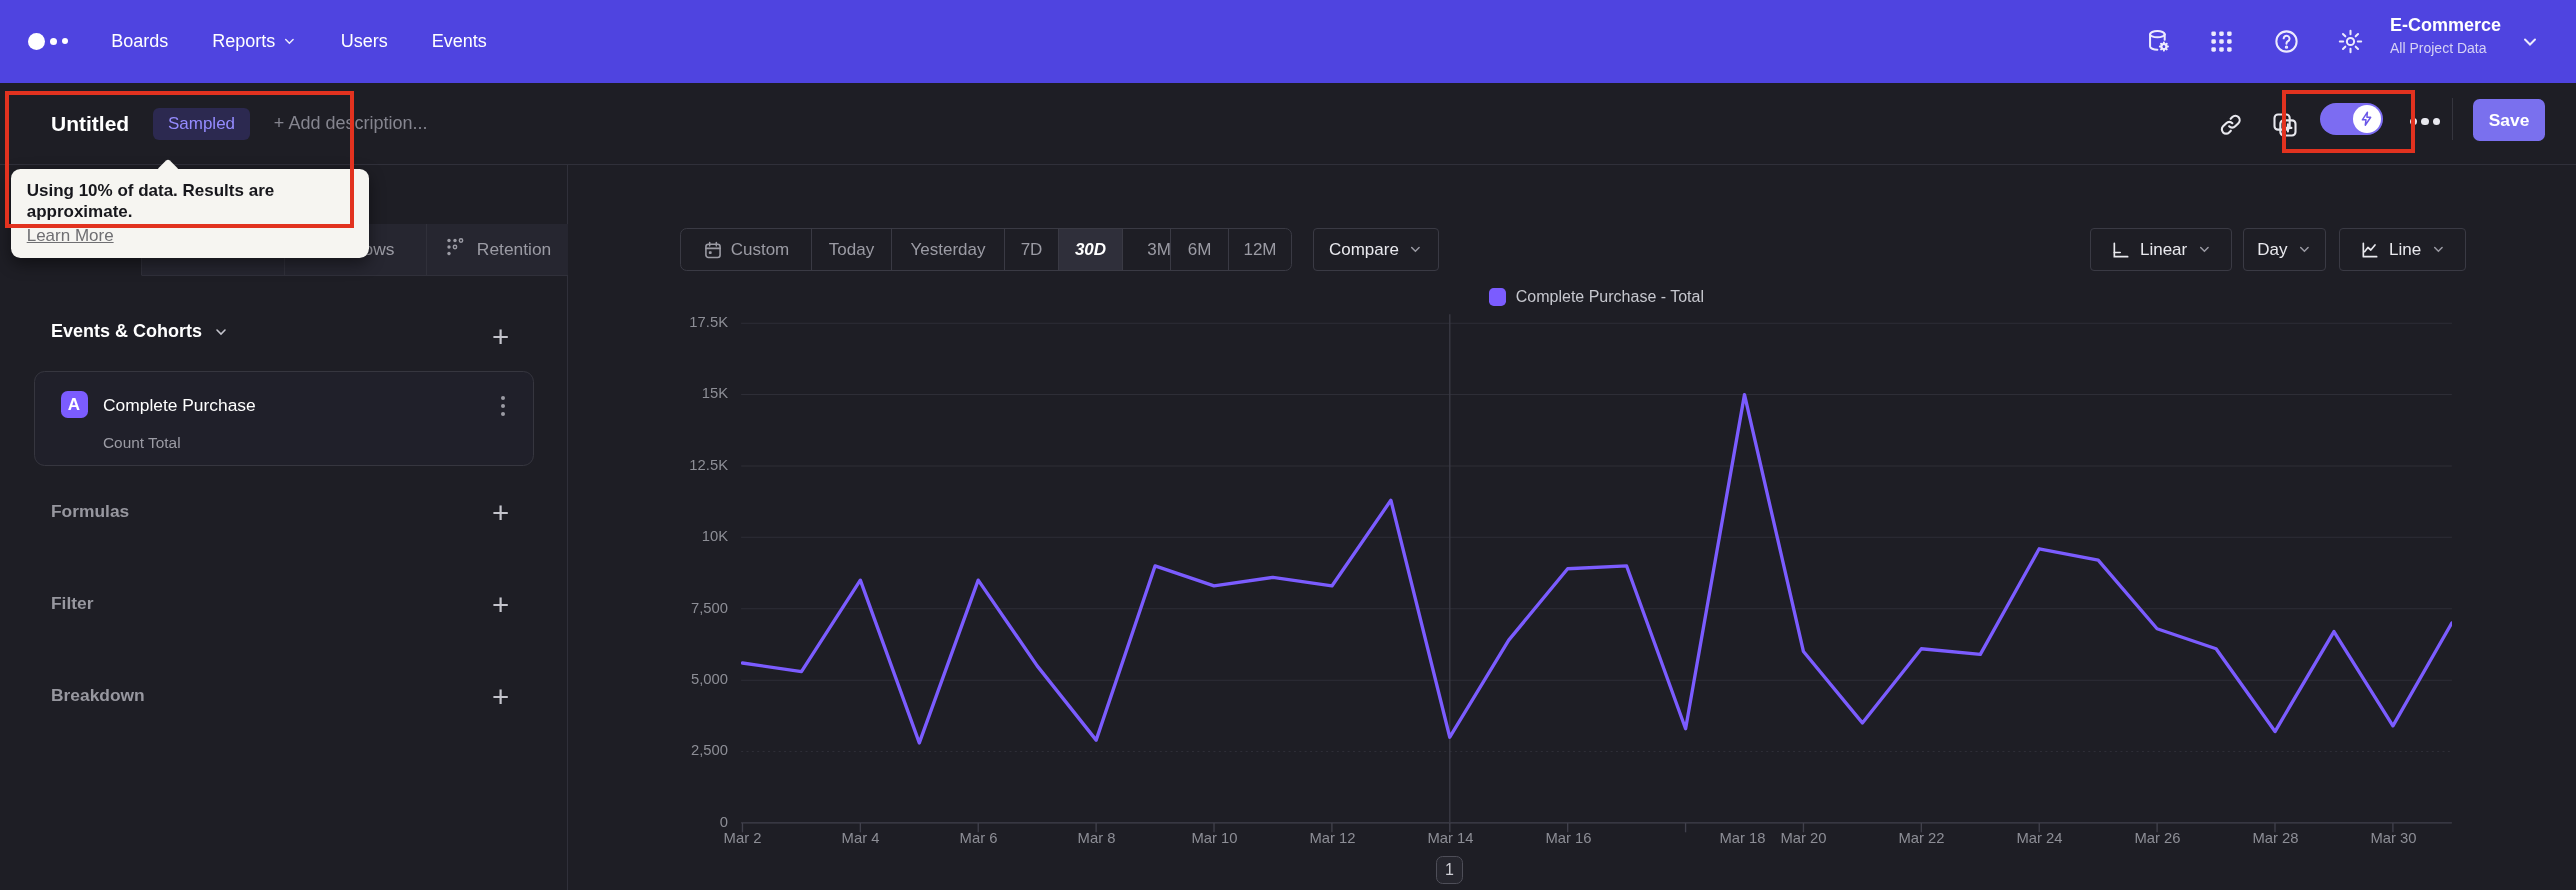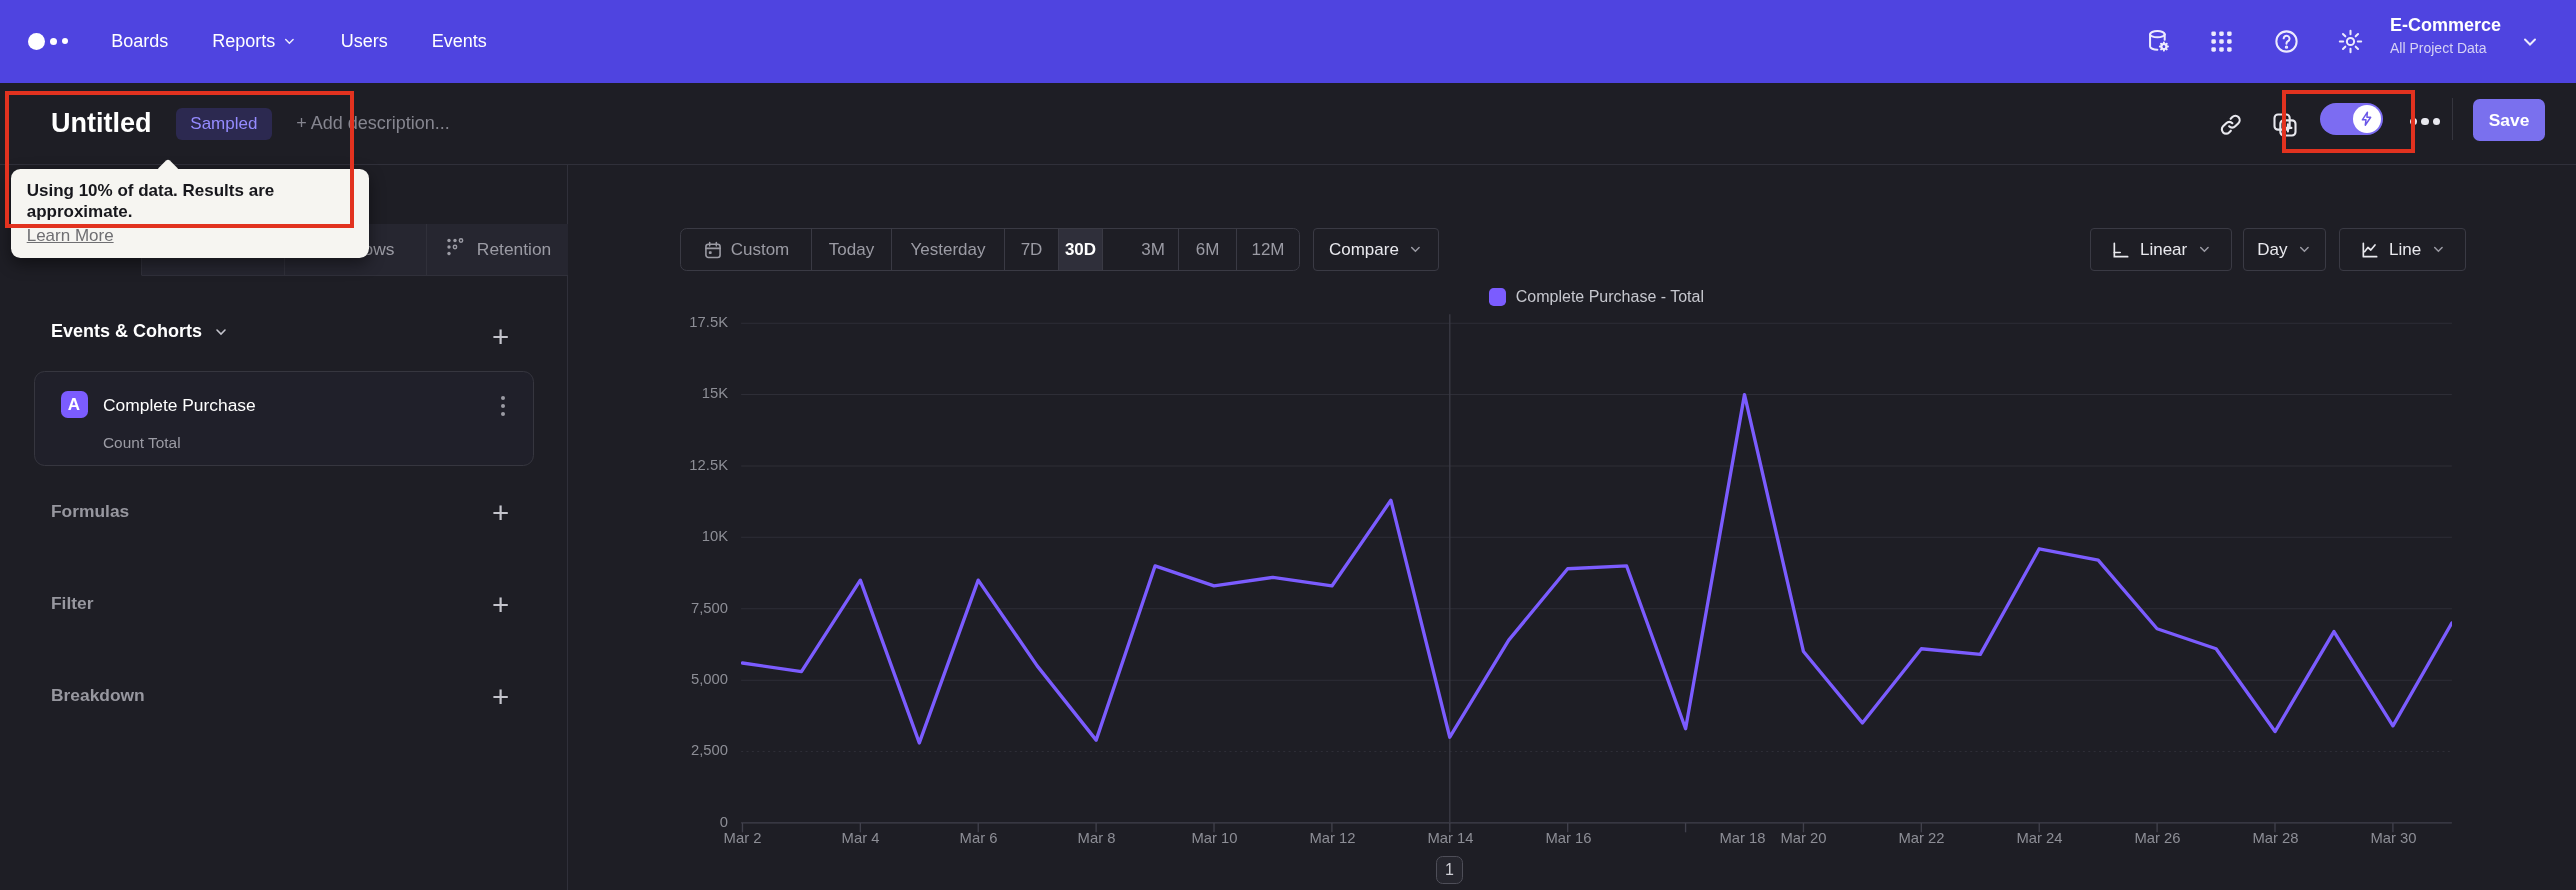--- a/index.html
+++ b/index.html
@@ -19,21 +19,21 @@
   .search .ph { color:#A9A3E3; font-size:18px; }
   .nav-ic { position:absolute; top:28px; width:27px; height:27px; color:#EDEBFD; cursor:pointer; }
   .proj { position:absolute; left:2390px; top:14.8px; cursor:pointer; }
   .proj .pname { color:#fff; font-size:18px; font-weight:bold; }
   .proj .pscope { color:#D6D2F5; font-size:14px; margin-top:4px; }
   .proj-chev { position:absolute; left:2520px; top:32px; color:#EDEBFD; }
 
   
   .toolbar { position:absolute; left:0; top:83px; width:2576px; height:82px; background:#1E1E25; border-bottom:1.3px solid #30303A; }
   .title-row { display:flex; align-items:center; height:100%; padding-left:51px; gap:24px; }
-  .rpt-title { color:#FFFFFF; font-size:27px; font-weight:bold; cursor:text; }
+  .rpt-title { color:#FFFFFF; font-size:21px; font-weight:bold; cursor:text; }
   .badge { background:#2C2950; color:#958BFF; font-size:17px; padding:6px 14.8px; border-radius:6px; cursor:default; }
   .add-desc { color:#85858F; font-size:18px; cursor:text; }
   .tb-ic { position:absolute; color:#E8E8EE; cursor:pointer; }
   .toggle { position:absolute; left:2320px; top:19.5px; width:63px; height:32px; border-radius:16px; background:#7C6CF2; cursor:pointer; }
   .toggle .knob { position:absolute; right:2px; top:2px; width:28px; height:28px; border-radius:50%; background:#fff; display:flex; align-items:center; justify-content:center; }
   .dots3 { position:absolute; left:2410px; top:35px; display:flex; gap:4px; cursor:pointer; }
   .dots3 i { width:7.4px; height:7.4px; border-radius:50%; background:#E8E8EE; }
   .tb-div { position:absolute; left:2452px; top:14.8px; width:1.3px; height:42px; background:#35353E; }
   .save-btn { position:absolute; left:2473px; top:16px; width:72px; height:42px; background:#7A70EE; border:none; border-radius:6.7px; color:#fff; font-size:17.4px; font-weight:600; font-family:inherit; cursor:pointer; }
 
@@ -272,24 +272,24 @@
       </div>
       <div class="range-btn" style="width: 80px;">
         <span>Today</span>
       </div>
       <div class="range-btn" style="width: 113px;">
         <span>Yesterday</span>
       </div>
       <div class="range-btn" style="width: 54px;">
         <span>7D</span>
       </div>
-      <div class="range-btn active" style="width: 44px;">
+      <div class="range-btn active" style="width: 64px; font-style: italic;">
         <span>30D</span>
       </div>
-      <div class="range-btn" style="width: 76px; padding-left: 25px;">
+      <div class="range-btn" style="width: 48px; padding-left: 25px;">
         <span>3M</span>
       </div>
       <div class="range-btn" style="width: 58px;">
         <span>6M</span>
       </div>
       <div class="range-btn" style="width: 62px;">
         <span>12M</span>
       </div>
     </div>
   <div class="dd" style="left:1313px; width:126px;">

